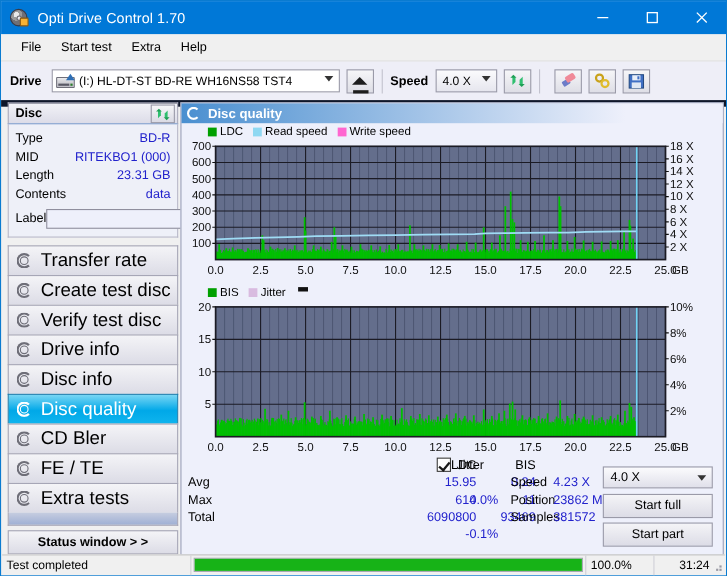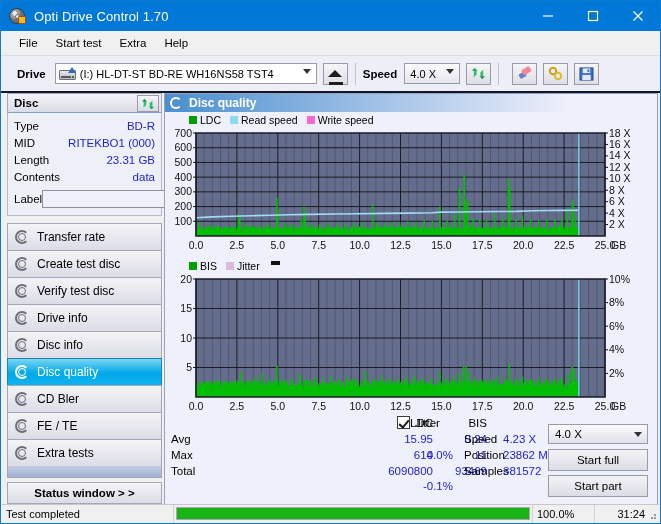--- a/index.html
+++ b/index.html
@@ -30,21 +30,21 @@
           color:#fff;font-size:12px;}
   .tb-btn svg{display:block;}
 
   
   .menubar{height:24px;background:#f0f0f0;display:flex;align-items:center;
            padding-left:9px;border-bottom:1px solid #dcdcdc;}
   .menu-item{font-size:11.5px;color:#000;padding:3px 9px;}
 
   
   .drivebar{height:35px;background:#eeeef7;display:flex;align-items:center;
-            padding:0 12px;border-bottom:2px solid #0f172a;}
+            padding:0 4px;border-bottom:6px solid #0f172a;}
   .drive-label{font-weight:bold;font-size:11.5px;color:#000;margin:0 9px 0 4px;}
   .drive-select{flex:none;width:262px;height:21px;background:#fff;border:1px solid #9a9aa8;
        display:flex;align-items:center;font-size:11px;position:relative;box-sizing:border-box;}
   .drive-ico{width:17px;height:14px;margin:0 4px 0 3px;position:relative;flex:none;}
   .drive-ico .body{position:absolute;left:0;top:3px;width:17px;height:10px;
       background:linear-gradient(#e8e8ea,#b9b9c2);border:1px solid #6f6f7a;border-radius:1px;box-sizing:border-box;}
   .drive-ico .slot{position:absolute;left:2px;top:9px;width:10px;height:2px;background:#5a5a66;}
   .drive-ico .dot{position:absolute;left:13px;top:9px;width:2px;height:2px;background:#2a7d2a;}
   .drive-ico .arrow{position:absolute;left:9px;top:0px;width:0;height:0;
       border-left:4px solid transparent;border-right:4px solid transparent;border-bottom:6px solid #2f6fb5;}
@@ -84,21 +84,21 @@
   .cd-glyph{width:14px;height:14px;border-radius:50%;
       background:radial-gradient(circle at 40% 35%,#fbf7c8 0 22%,#dcd679 23% 55%,#c8c060 56% 100%);
       border:1px solid #908a40;box-sizing:border-box;position:relative;}
   .cd-glyph:after{content:'';position:absolute;left:4px;top:4px;width:4px;height:4px;border-radius:50%;
       background:#f3f1e2;border:1px solid #908a40;box-sizing:border-box;}
 
   
   .nav{margin-top:7px;}
   .nav-btn{height:27px;background:linear-gradient(#f4f4f7,#dcdce6);
       border:1px solid #a6a6b6;border-bottom:none;box-sizing:border-box;
-      display:flex;align-items:center;padding-left:7px;font-size:12px;color:#000;}
+      display:flex;align-items:center;padding-left:7px;font-size:17px;color:#000;}
   .nav-btn:last-child{border-bottom:1px solid #a6a6b6;}
   .nav-btn.active{background:linear-gradient(#79d6f4,#00a8e8 55%,#0fb4ee);color:#fff;
       border-color:#1f7fae;}
   .nav-ico{width:15px;height:15px;margin-right:7px;flex:none;position:relative;}
   .nav-ico .ring{position:absolute;left:0;top:0;width:14px;height:14px;border-radius:50%;
       border:2px solid #6e6e78;box-sizing:border-box;border-right-color:transparent;}
   .nav-ico .ring2{position:absolute;left:3px;top:3px;width:8px;height:8px;border-radius:50%;
       border:1px solid #6e6e78;box-sizing:border-box;}
   .nav-btn.active .ring,.nav-btn.active .ring2{border-color:#fff;border-right-color:transparent;}
   .nav-btn.active .ring2{border-color:#fff;}

